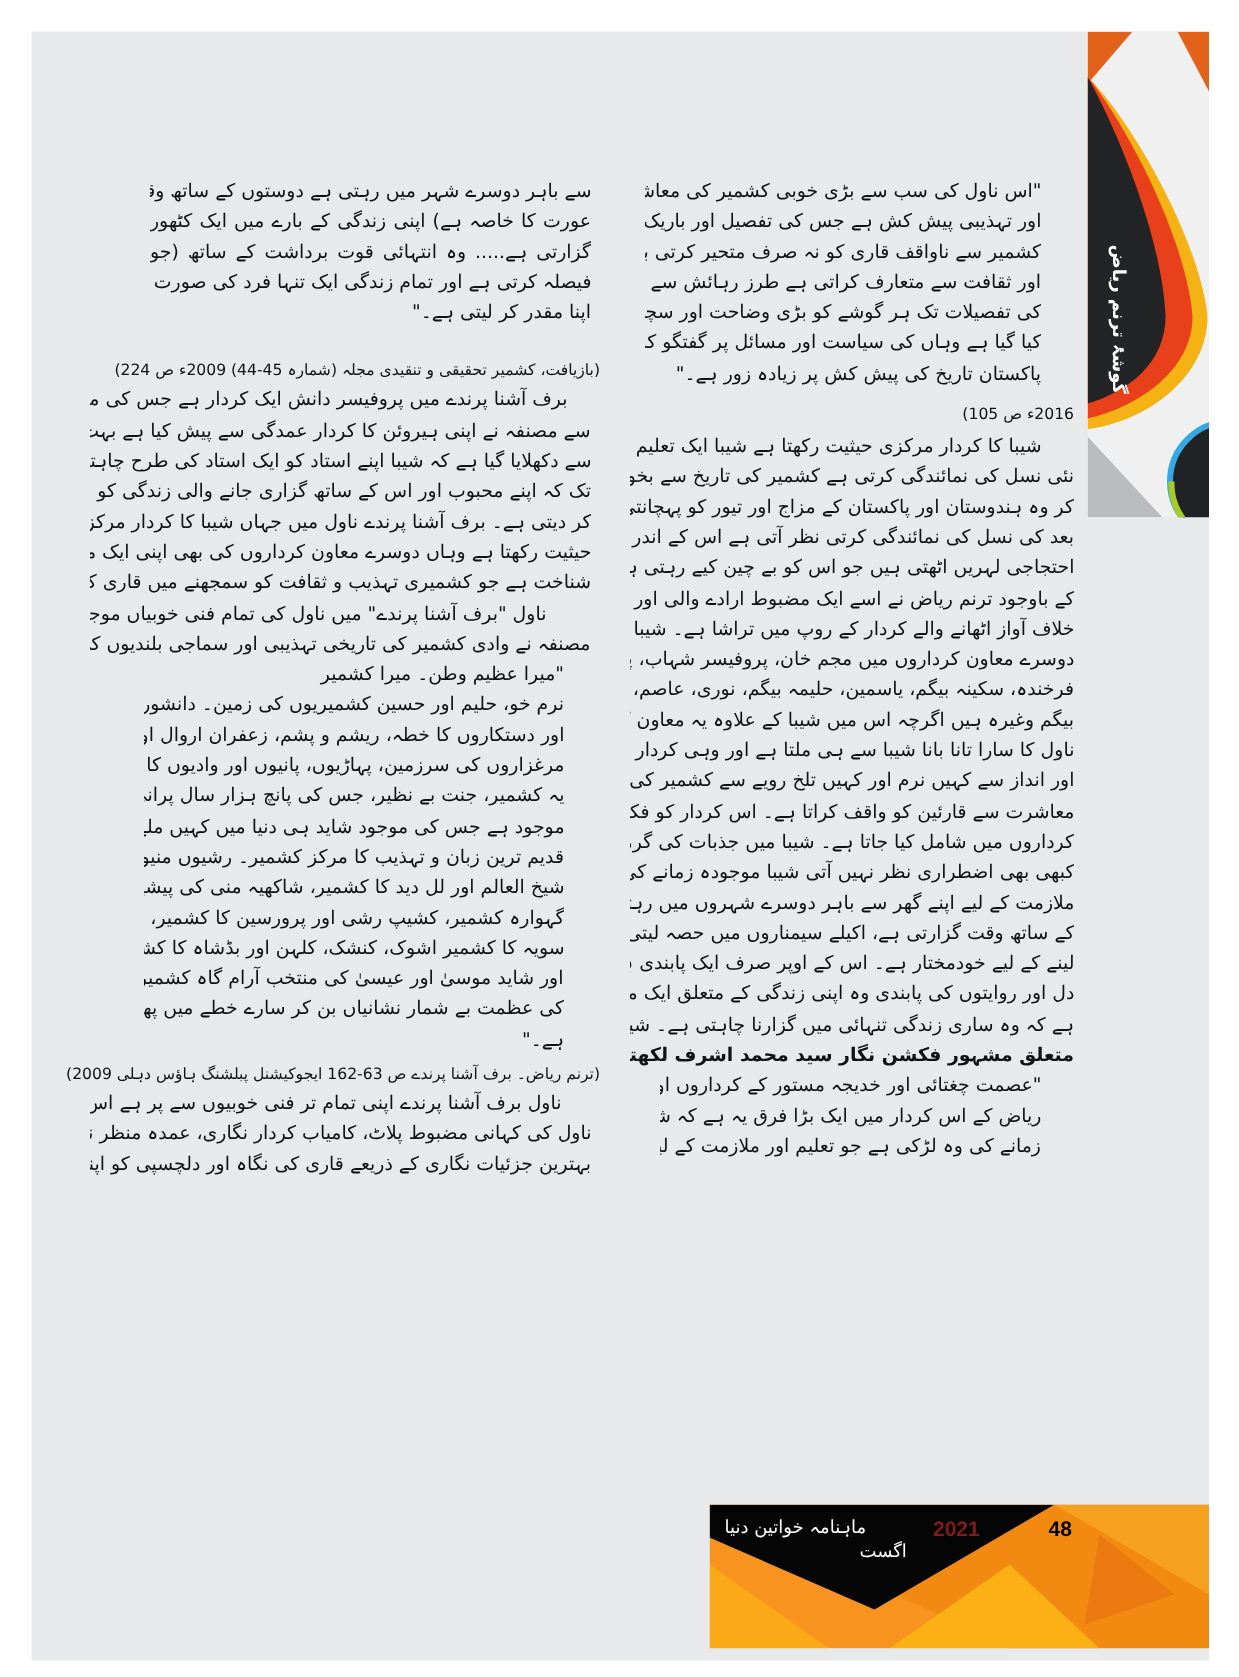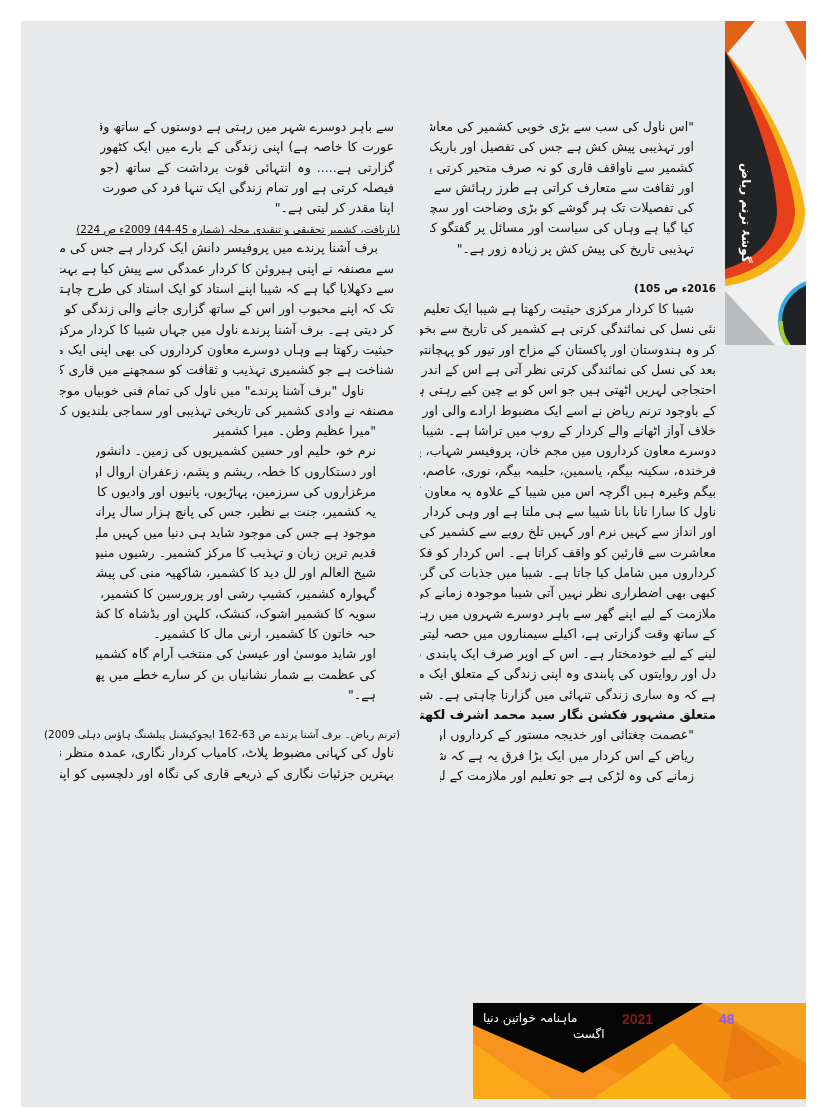--- a/index.html
+++ b/index.html
@@ -37,23 +37,23 @@
 </div>
 
 <div class="col col-right">
   <div style="padding-right:22px; padding-left:10px;">
     <span class="line">"اس ناول کی سب سے بڑی خوبی کشمیر کی معاشرتی، سماجی</span>
     <span class="line">اور تہذیبی پیش کش ہے جس کی تفصیل اور باریک جزئیات</span>
     <span class="line">کشمیر سے ناواقف قاری کو نہ صرف متحیر کرتی بلکہ ایک نئی دنیا</span>
     <span class="line">اور ثقافت سے متعارف کراتی ہے طرز رہائش سے دسترخوان</span>
     <span class="line">کی تفصیلات تک ہر گوشے کو بڑی وضاحت اور سچائی سے پیش</span>
     <span class="line">کیا گیا ہے وہاں کی سیاست اور مسائل پر گفتگو کم ہے</span>
-    <span class="line last">تہذیبی تاریخ کی پیش کش پر زیادہ زور ہے۔"</span>
+    <span class="line last">پاکستان تاریخ کی پیش کش پر زیادہ زور ہے۔"</span>
   </div>
-  <span class="ref" style="margin-top:20px;font-weight:bold;">2016ء ص 105)</span>
+  <span class="ref" style="margin-top:8px;">2016ء ص 105)</span>
   <div style="margin-top:2px;">
     <span class="line" style="padding-right:22px;">شیبا کا کردار مرکزی حیثیت رکھتا ہے شیبا ایک تعلیم یافتہ لڑکی ہے جو</span>
     <span class="line">نئی نسل کی نمائندگی کرتی ہے کشمیر کی تاریخ سے بخوبی واقف ہیں کشمیر کو لے</span>
     <span class="line">کر وہ ہندوستان اور پاکستان کے مزاج اور تیور کو پہچانتی ہے وہ آزادی کے</span>
     <span class="line">بعد کی نسل کی نمائندگی کرتی نظر آتی ہے اس کے اندر نئی نسل کی سوچ کی</span>
     <span class="line">احتجاجی لہریں اٹھتی ہیں جو اس کو بے چین کیے رہتی ہیں۔ اس ذہنی انتشار</span>
     <span class="line">کے باوجود ترنم ریاض نے اسے ایک مضبوط ارادے والی اور زیادتیوں کے</span>
     <span class="line">خلاف آواز اٹھانے والے کردار کے روپ میں تراشا ہے۔ شیبا کے علاوہ</span>
     <span class="line">دوسرے معاون کرداروں میں مجم خان، پروفیسر شہاب، پروفیسر دانش،</span>
     <span class="line">فرخندہ، سکینہ بیگم، یاسمین، حلیمہ بیگم، نوری، عاصم، مختار، پروفیسر زاہد، ثریا</span>
@@ -78,21 +78,21 @@
 </div>
 
 <div class="col col-left">
   <div style="padding-left:40px; padding-right:6px;">
     <span class="line">سے باہر دوسرے شہر میں رہتی ہے دوستوں کے ساتھ وقت</span>
     <span class="line">عورت کا خاصہ ہے) اپنی زندگی کے بارے میں ایک کٹھور</span>
     <span class="line">گزارتی ہے..... وہ انتہائی قوت برداشت کے ساتھ (جو</span>
     <span class="line">فیصلہ کرتی ہے اور تمام زندگی ایک تنہا فرد کی صورت میں گزارنا</span>
     <span class="line last">اپنا مقدر کر لیتی ہے۔"</span>
   </div>
-  <span class="ref" style="margin-top:2px;text-decoration:underline;">(بازیافت، کشمیر تحقیقی و تنقیدی مجلہ (شمارہ 45-44) 2009ء ص 224)</span>
+  <span class="ref" style="margin-top:20px;">(بازیافت، کشمیر تحقیقی و تنقیدی مجلہ (شمارہ 45-44) 2009ء ص 224)</span>
   <div style="padding-right:6px;">
     <span class="line" style="padding-right:16px;">برف آشنا پرندے میں پروفیسر دانش ایک کردار ہے جس کی مدد</span>
     <span class="line">سے مصنفہ نے اپنی ہیروئن کا کردار عمدگی سے پیش کیا ہے بہت فطری انداز</span>
     <span class="line">سے دکھلایا گیا ہے کہ شیبا اپنے استاد کو ایک استاد کی طرح چاہتی ہے یہاں</span>
     <span class="line">تک کہ اپنے محبوب اور اس کے ساتھ گزاری جانے والی زندگی کو بھی قربان</span>
     <span class="line">کر دیتی ہے۔ برف آشنا پرندے ناول میں جہاں شیبا کا کردار مرکزی</span>
     <span class="line">حیثیت رکھتا ہے وہاں دوسرے معاون کرداروں کی بھی اپنی ایک منفرد</span>
     <span class="line">شناخت ہے جو کشمیری تہذیب و ثقافت کو سمجھنے میں قاری کی مدد کرتی ہے۔</span>
   </div>
   <div style="padding-right:6px;">
@@ -103,39 +103,39 @@
     <span class="line last">"میرا عظیم وطن۔ میرا کشمیر</span>
     <span class="line">نرم خو، حلیم اور حسین کشمیریوں کی زمین۔ دانشوروں فن کاروں</span>
     <span class="line">اور دستکاروں کا خطہ، ریشم و پشم، زعفران اروال اور</span>
     <span class="line">مرغزاروں کی سرزمین، پہاڑیوں، پانیوں اور وادیوں کا مسکن</span>
     <span class="line">یہ کشمیر، جنت بے نظیر، جس کی پانچ ہزار سال پرانی تاریخ</span>
     <span class="line last">موجود ہے جس کی موجود شاید ہی دنیا میں کہیں ملے۔</span>
     <span class="line">قدیم ترین زبان و تہذیب کا مرکز کشمیر۔ رشیوں منیوں کا کشمیر،</span>
     <span class="line">شیخ العالم اور لل دید کا کشمیر، شاکھیہ منی کی پیشین گوئی کا بودھ</span>
     <span class="line">گہوارہ کشمیر، کشیپ رشی اور پرورسین کا کشمیر، للتا دتیہ کا اور</span>
     <span class="line last">سویہ کا کشمیر اشوک، کنشک، کلہن اور بڈشاہ کا کشمیر</span>
-    <span class="line last">حبہ خاتون کا کشمیر، ارنی مال کا کشمیر۔</span>
     <span class="line">اور شاید موسیٰ اور عیسیٰ کی منتخب آرام گاہ کشمیر ہے جس کے ماضی</span>
     <span class="line">کی عظمت بے شمار نشانیاں بن کر سارے خطے میں پھیلی</span>
     <span class="line last">ہے۔"</span>
   </div>
-  <span class="ref" style="margin-top:20px;padding-left:47px;">(ترنم ریاض۔ برف آشنا پرندے ص 63-162 ایجوکیشنل پبلشنگ ہاؤس دہلی 2009)</span>
+  <span class="ref" style="margin-top:4px;padding-left:47px;">(ترنم ریاض۔ برف آشنا پرندے ص 63-162 ایجوکیشنل پبلشنگ ہاؤس دہلی 2009)</span>
   <div style="padding-right:6px;">
+    <span class="line" style="padding-right:20px;">ناول برف آشنا پرندے اپنی تمام تر فنی خوبیوں سے پر ہے اس</span>
     <span class="line">ناول کی کہانی مضبوط پلاٹ، کامیاب کردار نگاری، عمدہ منظر نگاری اور</span>
     <span class="line">بہترین جزئیات نگاری کے ذریعے قاری کی نگاہ اور دلچسپی کو اپنی گرفت میں</span>
   </div>
 </div>
 
 <div class="footer">
   <svg width="333" height="96" viewBox="0 0 333 96">
     <rect x="0" y="0" width="333" height="96" fill="#f7931e"></rect>
     <polygon points="0,0 333,0 333,96 200,96" fill="#f28a12"></polygon>
     <polygon points="120,96 200,40 260,96" fill="#fbb116"></polygon>
     <polygon points="230,0 333,0 333,60" fill="#f6a020"></polygon>
     <polygon points="0,40 80,96 0,96" fill="#fba819"></polygon>
     <polygon points="260,20 310,60 250,80" fill="#ea7a10"></polygon>
     <polygon points="0,0 230,0 110,70 0,22" fill="#050505"></polygon>
   </svg>
   <span class="footer-text" style="left:10px; top:8px;">ماہنامہ خواتین دنیا</span>
   <span class="footer-text" style="left:100px; top:24px;">اگست</span>
   <span class="footer-num" style="left:149px; top:8px; color:#7f1d1d;">2021</span>
-  <span class="footer-num" style="left:226px; top:8px; color:#8b5cf6;margin-left:20px;">48</span>
+  <span class="footer-num" style="left:226px; top:8px; color:#000000;">48</span>
 </div>
 
 </body></html>

